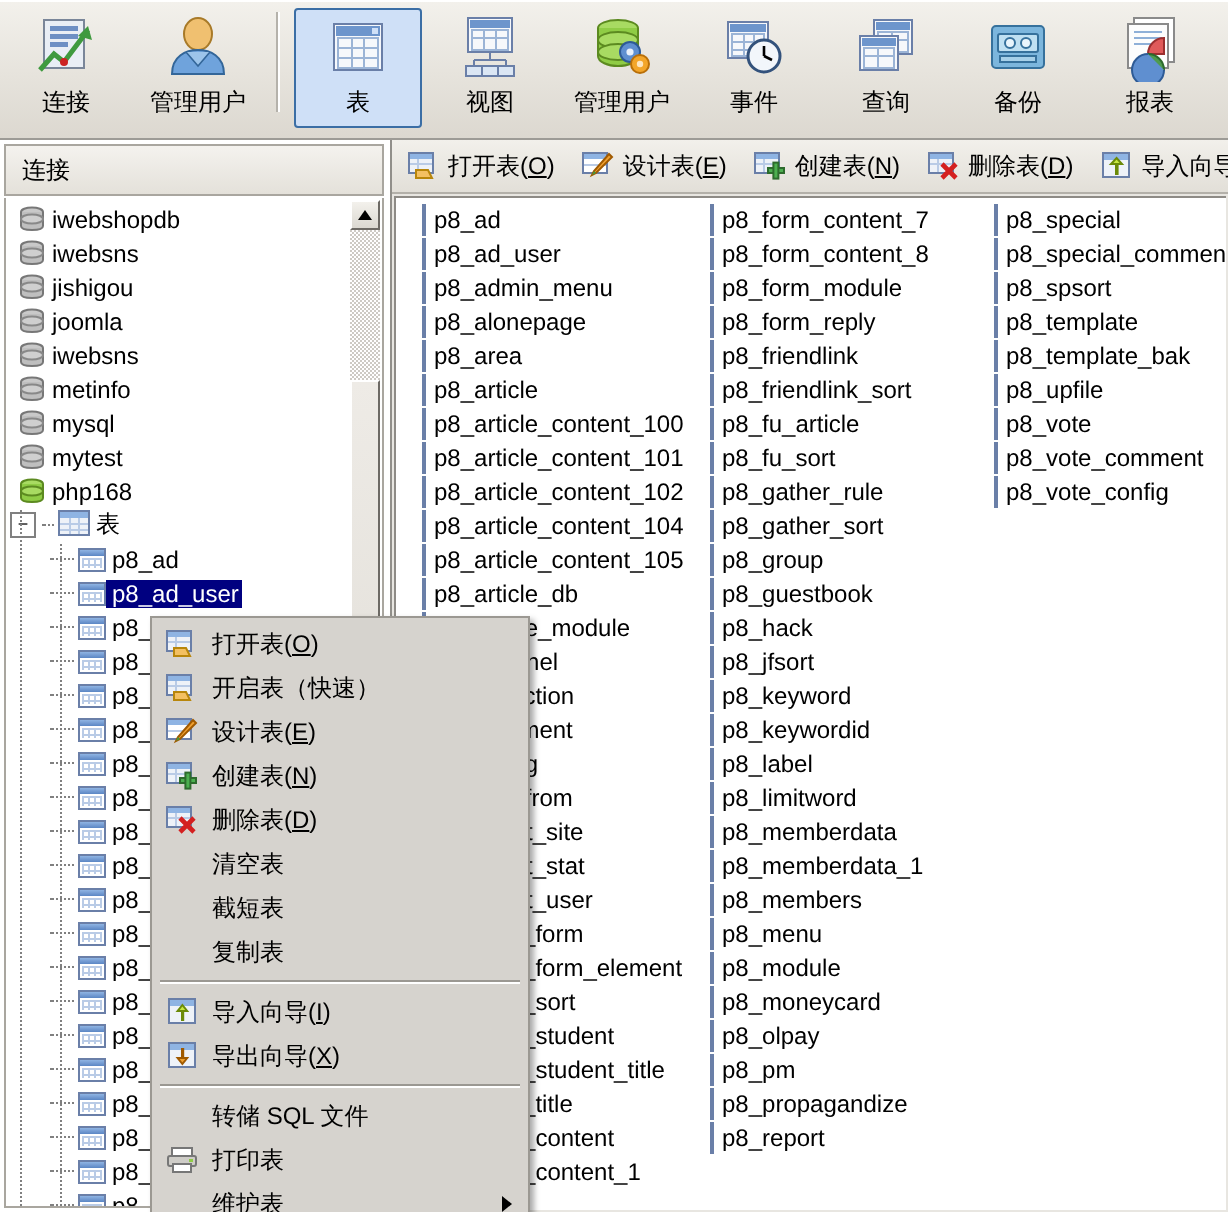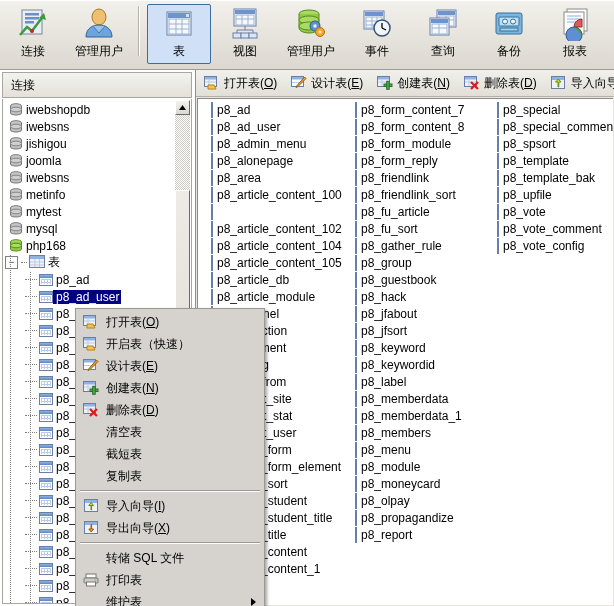--- a/index.html
+++ b/index.html
@@ -371,31 +371,31 @@
         <span class="tlabel">metinfo</span>
       </div>
       <div class="tnode lvl1">
         <span class="db-ico">
           <svg width="14" height="13" viewBox="0 0 14 13">
               <ellipse cx="7" cy="3" rx="5.5" ry="2.3" fill="#c9c9c9" stroke="#777"></ellipse>
               <path d="M1.5 3 V10 C1.5 11.3 4 12 7 12 C10 12 12.5 11.3 12.5 10 V3" fill="#bfbfbf" stroke="#777"></path>
               <ellipse cx="7" cy="6.5" rx="5.5" ry="2.3" fill="#cfcfcf" stroke="#888"></ellipse>
             </svg>
         </span>
-        <span class="tlabel">mytest</span>
+        <span class="tlabel">mysql</span>
       </div>
       <div class="tnode lvl1">
         <span class="db-ico">
           <svg width="14" height="13" viewBox="0 0 14 13">
               <ellipse cx="7" cy="3" rx="5.5" ry="2.3" fill="#c9c9c9" stroke="#777"></ellipse>
               <path d="M1.5 3 V10 C1.5 11.3 4 12 7 12 C10 12 12.5 11.3 12.5 10 V3" fill="#bfbfbf" stroke="#777"></path>
               <ellipse cx="7" cy="6.5" rx="5.5" ry="2.3" fill="#cfcfcf" stroke="#888"></ellipse>
             </svg>
         </span>
-        <span class="tlabel">mysql</span>
+        <span class="tlabel">mytest</span>
       </div>
       <div class="tnode lvl1">
         <span class="db-ico">
           <svg width="14" height="13" viewBox="0 0 14 13">
               <ellipse cx="7" cy="3" rx="5.5" ry="2.3" fill="#a8db62" stroke="#5c8a20"></ellipse>
               <path d="M1.5 3 V10 C1.5 11.3 4 12 7 12 C10 12 12.5 11.3 12.5 10 V3" fill="#8fcc45" stroke="#5c8a20"></path>
               <ellipse cx="7" cy="6.5" rx="5.5" ry="2.3" fill="#a8db62" stroke="#5c8a20"></ellipse>
             </svg>
         </span>
         <span class="tlabel">php168</span>
@@ -662,24 +662,29 @@
       <div class="titem">
           <span class="tbl-ico"><span class="tblicon"></span></span>
           <span class="tnm">p8_alonepage</span>
         </div>
       <div class="titem">
           <span class="tbl-ico"><span class="tblicon"></span></span>
           <span class="tnm">p8_area</span>
         </div>
       <div class="titem">
           <span class="tbl-ico"><span class="tblicon"></span></span>
+          <span class="tnm">p8_article</span>
+        </div>
+      <div class="titem">
+          <span class="tbl-ico"><span class="tblicon"></span></span>
           <span class="tnm">p8_article_content_100</span>
         </div>
       <div class="titem">
           <span class="tbl-ico"><span class="tblicon"></span></span>
+          <span class="tnm">p8_article_content_101</span>
         </div>
       <div class="titem">
           <span class="tbl-ico"><span class="tblicon"></span></span>
           <span class="tnm">p8_article_content_102</span>
         </div>
       <div class="titem">
           <span class="tbl-ico"><span class="tblicon"></span></span>
           <span class="tnm">p8_article_content_104</span>
         </div>
       <div class="titem">
@@ -792,52 +797,56 @@
       <div class="titem">
           <span class="tbl-ico"><span class="tblicon"></span></span>
           <span class="tnm">p8_fu_sort</span>
         </div>
       <div class="titem">
           <span class="tbl-ico"><span class="tblicon"></span></span>
           <span class="tnm">p8_gather_rule</span>
         </div>
       <div class="titem">
           <span class="tbl-ico"><span class="tblicon"></span></span>
+          <span class="tnm">p8_gather_sort</span>
+        </div>
+      <div class="titem">
+          <span class="tbl-ico"><span class="tblicon"></span></span>
           <span class="tnm">p8_group</span>
         </div>
       <div class="titem">
           <span class="tbl-ico"><span class="tblicon"></span></span>
           <span class="tnm">p8_guestbook</span>
         </div>
       <div class="titem">
           <span class="tbl-ico"><span class="tblicon"></span></span>
           <span class="tnm">p8_hack</span>
         </div>
       <div class="titem">
           <span class="tbl-ico"><span class="tblicon"></span></span>
-          <span class="tnm">p8_jfabout</span>
-        </div>
-      <div class="titem">
-          <span class="tbl-ico"><span class="tblicon"></span></span>
           <span class="tnm">p8_jfsort</span>
         </div>
       <div class="titem">
           <span class="tbl-ico"><span class="tblicon"></span></span>
           <span class="tnm">p8_keyword</span>
         </div>
       <div class="titem">
           <span class="tbl-ico"><span class="tblicon"></span></span>
           <span class="tnm">p8_keywordid</span>
         </div>
       <div class="titem">
           <span class="tbl-ico"><span class="tblicon"></span></span>
           <span class="tnm">p8_label</span>
         </div>
       <div class="titem">
           <span class="tbl-ico"><span class="tblicon"></span></span>
+          <span class="tnm">p8_limitword</span>
+        </div>
+      <div class="titem">
+          <span class="tbl-ico"><span class="tblicon"></span></span>
           <span class="tnm">p8_memberdata</span>
         </div>
       <div class="titem">
           <span class="tbl-ico"><span class="tblicon"></span></span>
           <span class="tnm">p8_memberdata_1</span>
         </div>
       <div class="titem">
           <span class="tbl-ico"><span class="tblicon"></span></span>
           <span class="tnm">p8_members</span>
         </div>
@@ -849,20 +858,24 @@
           <span class="tbl-ico"><span class="tblicon"></span></span>
           <span class="tnm">p8_module</span>
         </div>
       <div class="titem">
           <span class="tbl-ico"><span class="tblicon"></span></span>
           <span class="tnm">p8_moneycard</span>
         </div>
       <div class="titem">
           <span class="tbl-ico"><span class="tblicon"></span></span>
           <span class="tnm">p8_olpay</span>
+        </div>
+      <div class="titem">
+          <span class="tbl-ico"><span class="tblicon"></span></span>
+          <span class="tnm">p8_pm</span>
         </div>
       <div class="titem">
           <span class="tbl-ico"><span class="tblicon"></span></span>
           <span class="tnm">p8_propagandize</span>
         </div>
       <div class="titem">
           <span class="tbl-ico"><span class="tblicon"></span></span>
           <span class="tnm">p8_report</span>
         </div>
     </div>

